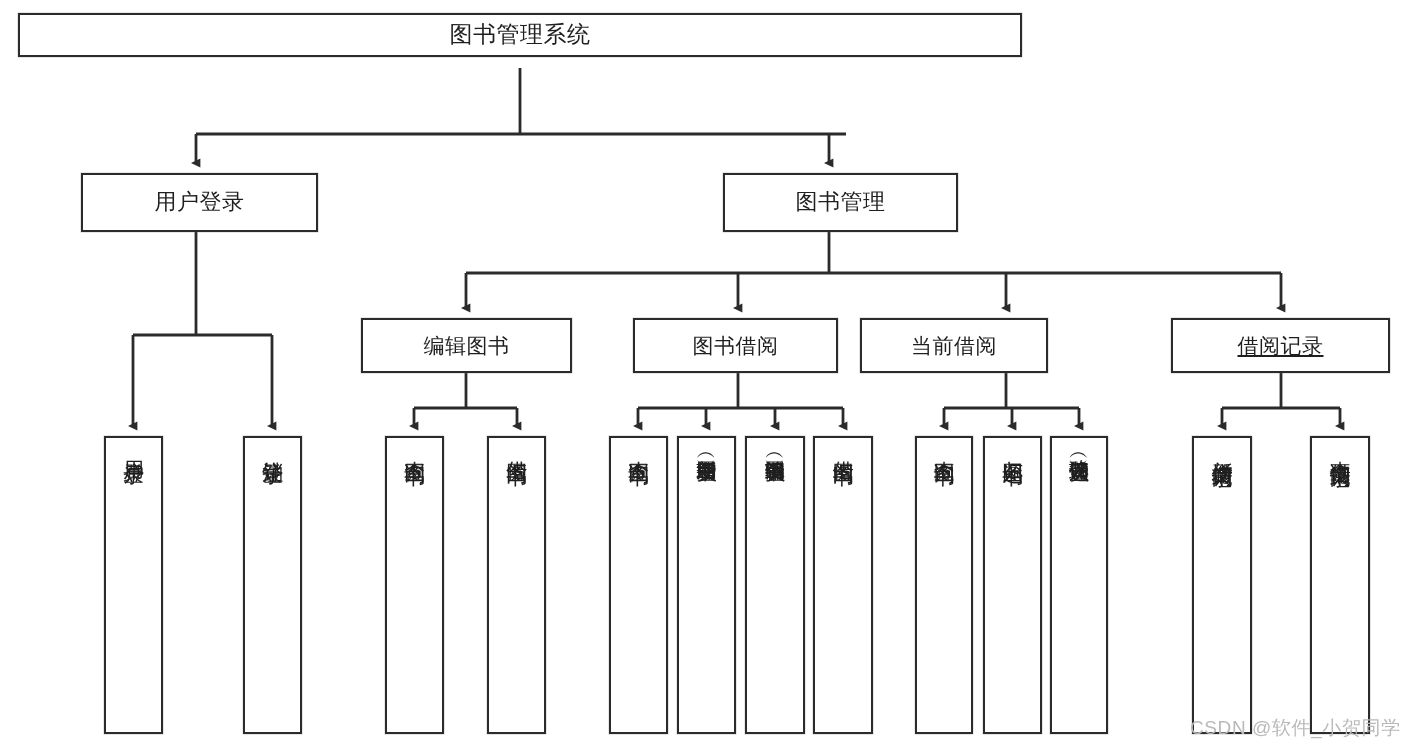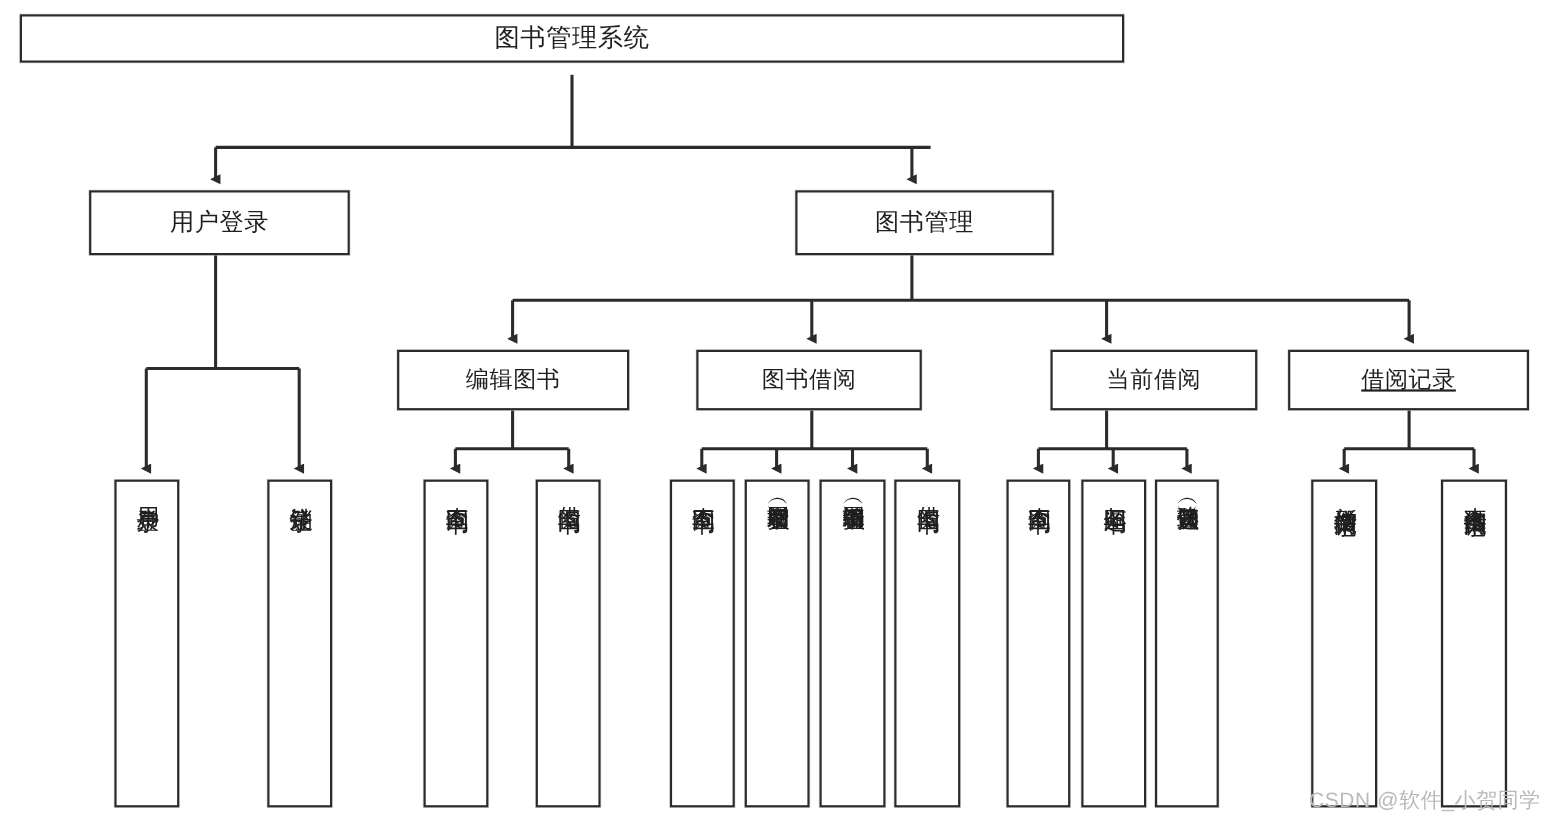--- a/index.html
+++ b/index.html
@@ -139,21 +139,21 @@
   <div class="node lvl-1" style="left: 711px; top: 173px; width: 235px; height: 59px; border-color: rgb(43, 43, 43); background: rgb(255, 255, 255); color: rgb(31, 31, 31); margin-left: 12px;">
     <span class="label">图书管理</span>
   </div>
 
   <div class="node lvl-2" style="left: 361px; top: 318px; width: 211px; height: 55px; border-color: rgb(43, 43, 43); background: rgb(255, 255, 255); color: rgb(31, 31, 31);">
     <span class="label">编辑图书</span>
   </div>
   <div class="node lvl-2" style="left: 633px; top: 318px; width: 205px; height: 55px; border-color: rgb(43, 43, 43); background: rgb(255, 255, 255); color: rgb(31, 31, 31);">
     <span class="label">图书借阅</span>
   </div>
-  <div class="node lvl-2" style="left: 955px; top: 318px; width: 188px; height: 55px; border-color: rgb(43, 43, 43); background: rgb(255, 255, 255); color: rgb(31, 31, 31);">
+  <div class="node lvl-2" style="left: 860px; top: 318px; width: 188px; height: 55px; border-color: rgb(43, 43, 43); background: rgb(255, 255, 255); color: rgb(31, 31, 31);">
     <span class="label">当前借阅</span>
   </div>
   <div class="node lvl-2" style="left: 1171px; top: 318px; width: 219px; height: 55px; border-color: rgb(43, 43, 43); background: rgb(255, 255, 255); color: rgb(31, 31, 31); text-decoration: underline;">
     <span class="label">借阅记录</span>
   </div>
 
   <div class="node vertical" style="left: 104px; top: 436px; width: 59px; height: 298px; border-color: rgb(43, 43, 43); background: rgb(255, 255, 255); color: rgb(31, 31, 31);">
     <span class="label">用户登录</span>
   </div>
   <div class="node vertical" style="left: 243px; top: 436px; width: 59px; height: 298px; border-color: rgb(43, 43, 43); background: rgb(255, 255, 255); color: rgb(31, 31, 31);">

